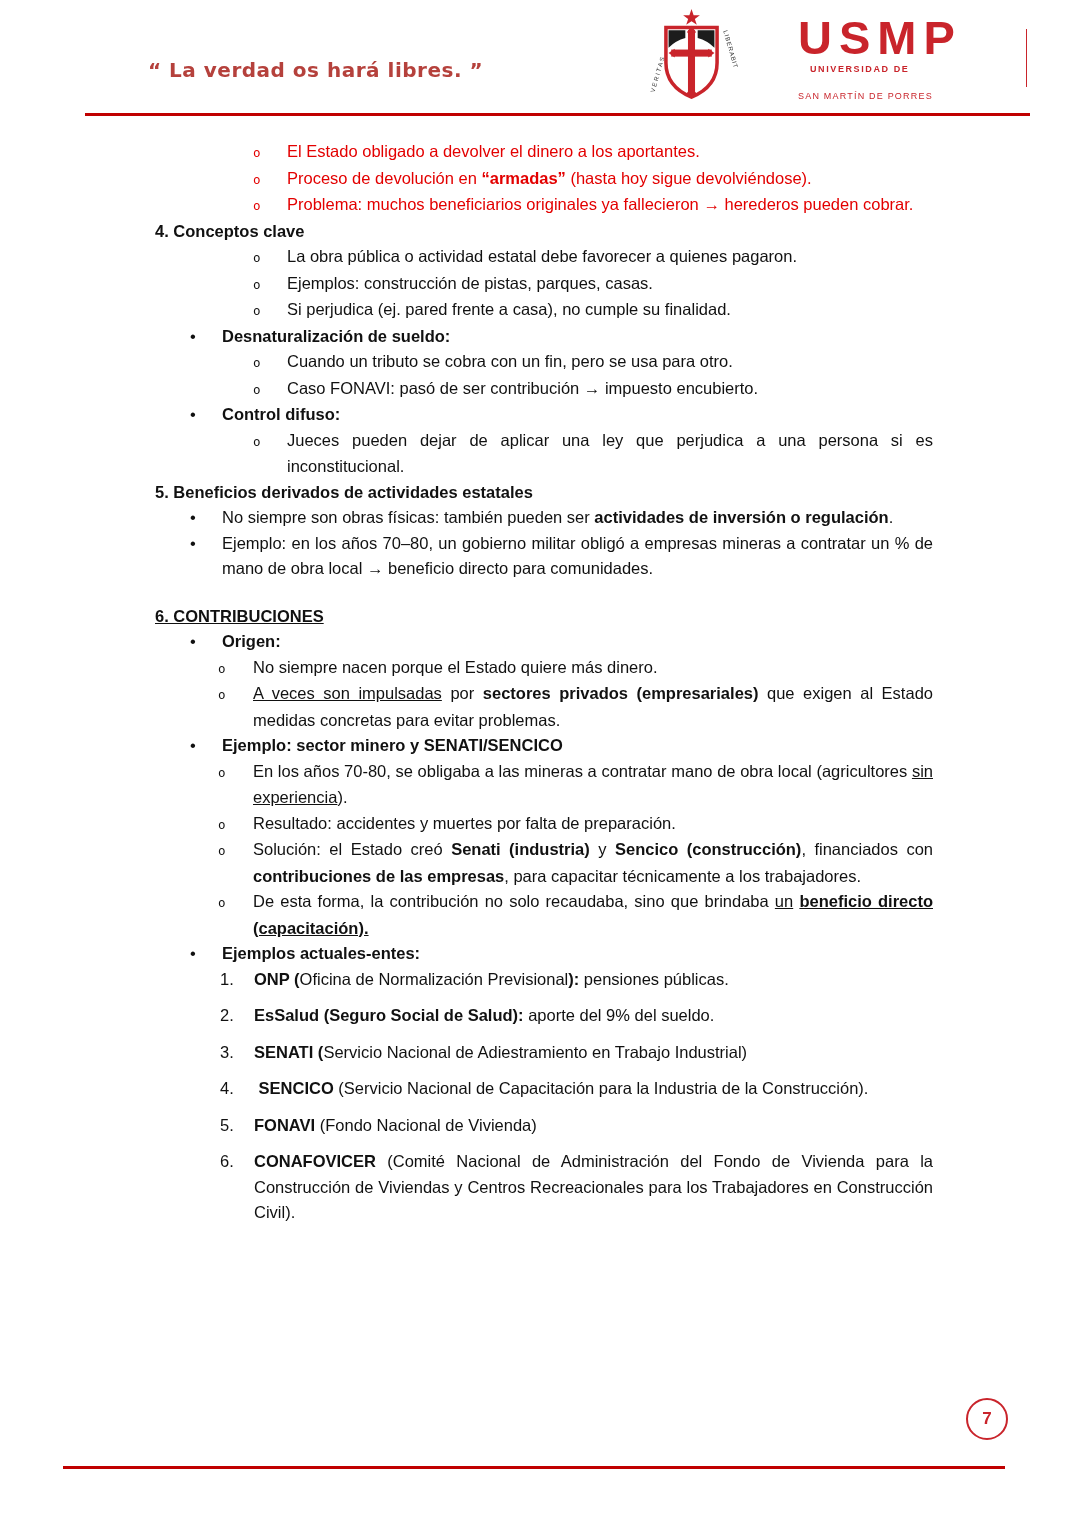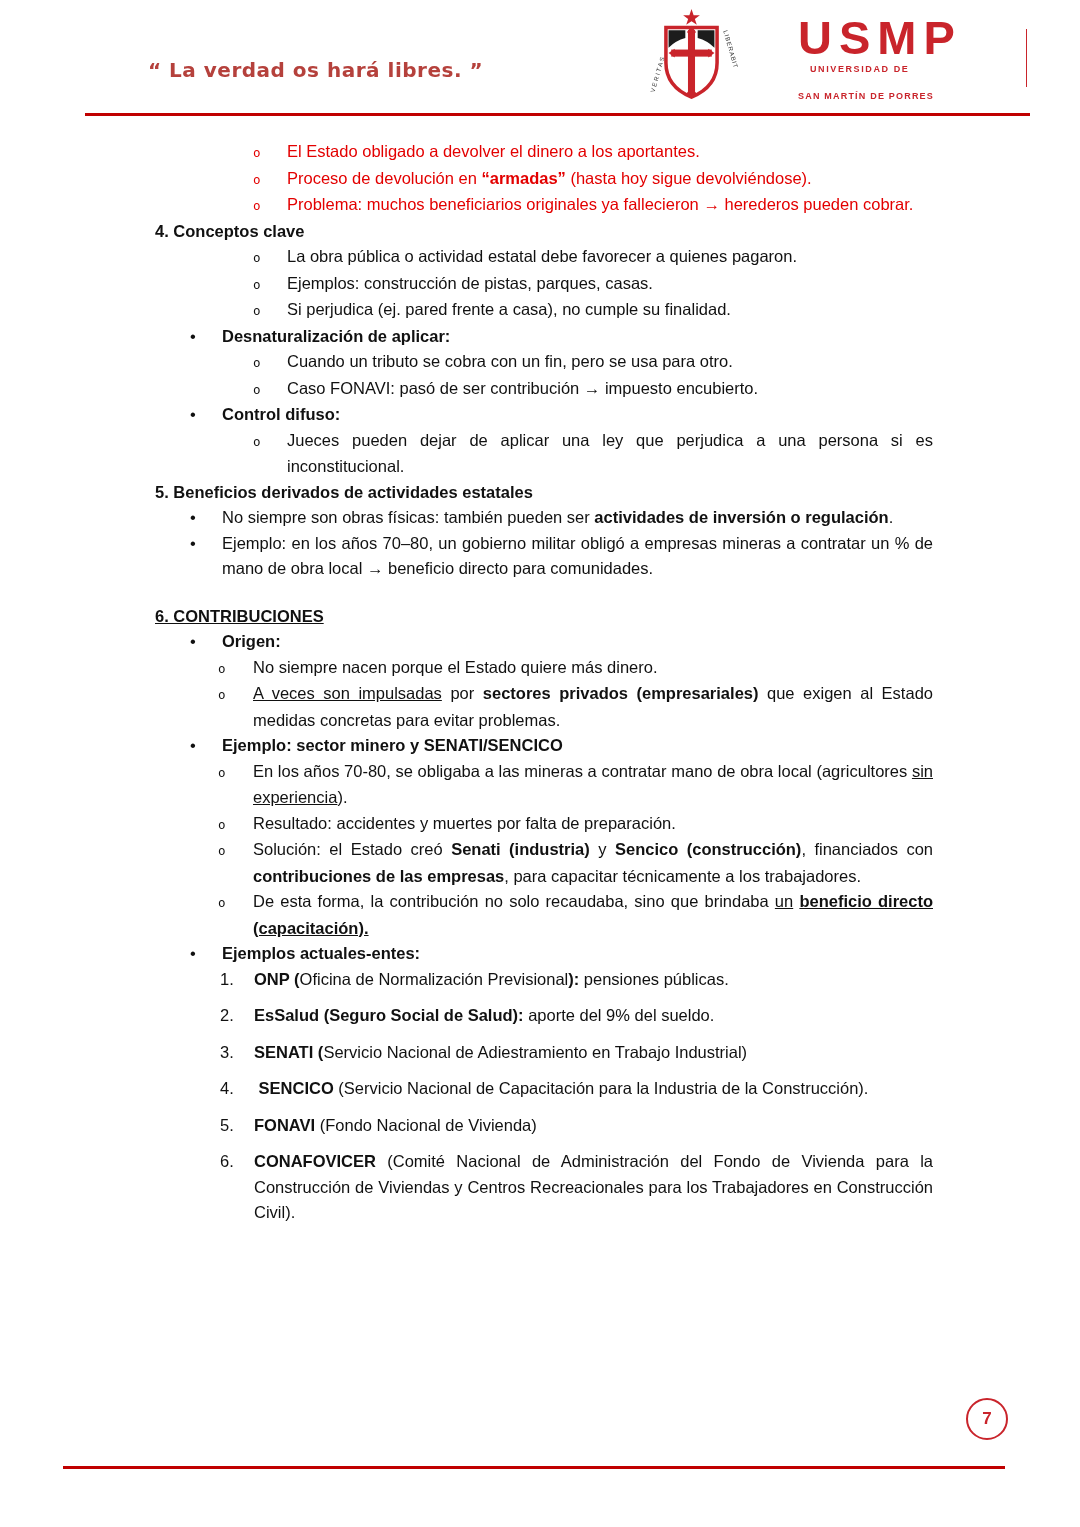--- a/index.html
+++ b/index.html
@@ -23,21 +23,21 @@
   .logo-group{
     position:absolute;left:643px;top:8px;display:flex;align-items:center;gap:48px;
   }
   .shield{flex:0 0 auto;margin-right:10px;}
   .usmp-block{display:flex;flex-direction:column;line-height:1;}
   .usmp-acronym{
     font-size:47px;font-weight:bold;color:var(--brand-red);
     letter-spacing:7px;line-height:1;
   }
   .usmp-sub{font-size:9px;color:var(--brand-red);letter-spacing:1.6px;margin-top:4px;font-weight:bold;margin-left:12px;}
-  .usmp-sub2{font-size:9px;color:var(--brand-red);letter-spacing:1.2px;margin-top:18px;font-weight:bold;}
+  .usmp-sub2{font-size:9px;color:var(--brand-red);letter-spacing:1.2px;margin-top:18px;font-weight:normal;}
   .logo-divider{width:2px;height:58px;background:var(--brand-red);margin:0 14px 0 16px;}
   .faculty{font-size:19px;color:var(--brand-red);line-height:1.3;font-weight:500;}
   .rule-top{position:absolute;left:85px;top:113px;width:945px;height:3px;background:var(--rule-red);}
   
   .content{
     position:absolute;left:155px;top:139px;width:778px;
     font-size:16.5px;line-height:25.5px;text-align:justify;
   }
   .blk{position:relative;}
   .blk.red{color:var(--text-red);}
@@ -94,21 +94,21 @@
   <div class="rule-top"></div>
 
   <div class="content">
       <div class="blk c2 red"><span class="mk">o</span><span>El Estado obligado a devolver el dinero a los aportantes.</span></div>
       <div class="blk c2 red"><span class="mk">o</span><span>Proceso de devolución en </span><span style="font-weight: bold;">“armadas”</span><span> (hasta hoy sigue devolviéndose).</span></div>
       <div class="blk c2 red"><span class="mk">o</span><span>Problema: muchos beneficiarios originales ya fallecieron → herederos pueden cobrar.</span></div>
       <div class="blk heading"><span style="font-weight: bold;">4. Conceptos clave</span></div>
       <div class="blk c2"><span class="mk">o</span><span>La obra pública o actividad estatal debe favorecer a quienes pagaron.</span></div>
       <div class="blk c2"><span class="mk">o</span><span>Ejemplos: construcción de pistas, parques, casas.</span></div>
       <div class="blk c2"><span class="mk">o</span><span>Si perjudica (ej. pared frente a casa), no cumple su finalidad.</span></div>
-      <div class="blk b1"><span class="mk">•</span><span style="font-weight: bold;">Desnaturalización de aplicar:</span></div>
+      <div class="blk b1"><span class="mk">•</span><span style="font-weight: bold;">Desnaturalización de sueldo:</span></div>
       <div class="blk c2"><span class="mk">o</span><span>Cuando un tributo se cobra con un fin, pero se usa para otro.</span></div>
       <div class="blk c2"><span class="mk">o</span><span>Caso FONAVI: pasó de ser contribución → impuesto encubierto.</span></div>
       <div class="blk b1"><span class="mk">•</span><span style="font-weight: bold;">Control difuso:</span></div>
       <div class="blk c2"><span class="mk">o</span><span>Jueces pueden dejar de aplicar una ley que perjudica a una persona si es inconstitucional.</span></div>
       <div class="blk heading"><span style="font-weight: bold;">5. Beneficios derivados de actividades estatales</span></div>
       <div class="blk b1"><span class="mk">•</span><span>No siempre son obras físicas: también pueden ser </span><span style="font-weight: bold;">actividades de inversión o regulación</span><span>.</span></div>
       <div class="blk b1"><span class="mk">•</span><span>Ejemplo: en los años 70–80, un gobierno militar obligó a empresas mineras a contratar un % de mano de obra local → beneficio directo para comunidades.</span></div>
       <div class="blk heading gap"><span style="font-weight: bold; text-decoration: underline;">6. CONTRIBUCIONES</span></div>
       <div class="blk b1"><span class="mk">•</span><span style="font-weight: bold;">Origen:</span></div>
       <div class="blk c1"><span class="mk">o</span><span>No siempre nacen porque el Estado quiere más dinero.</span></div>

